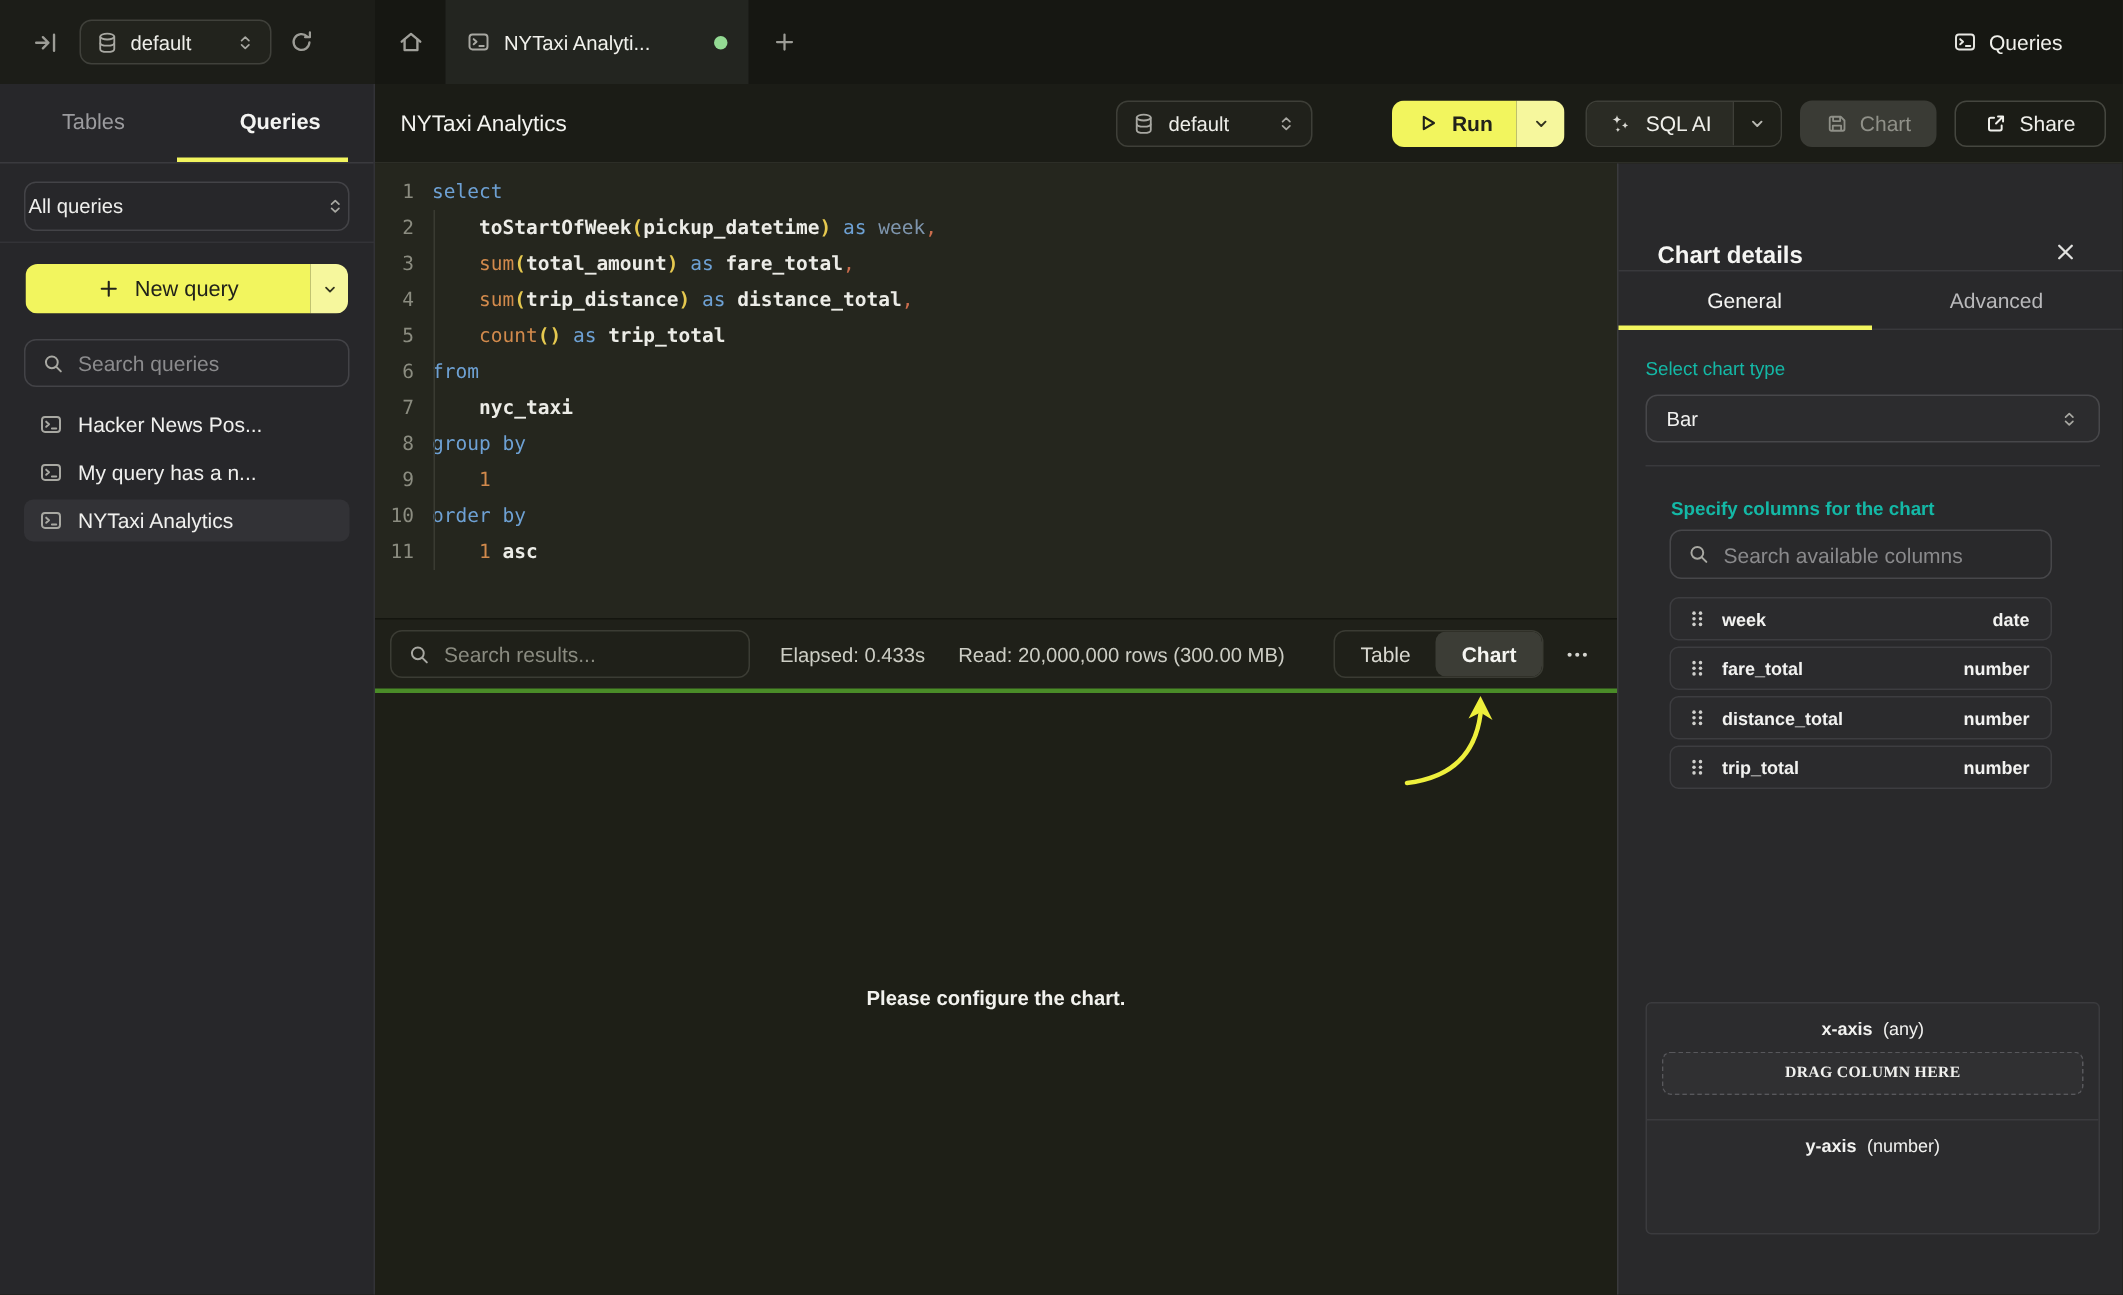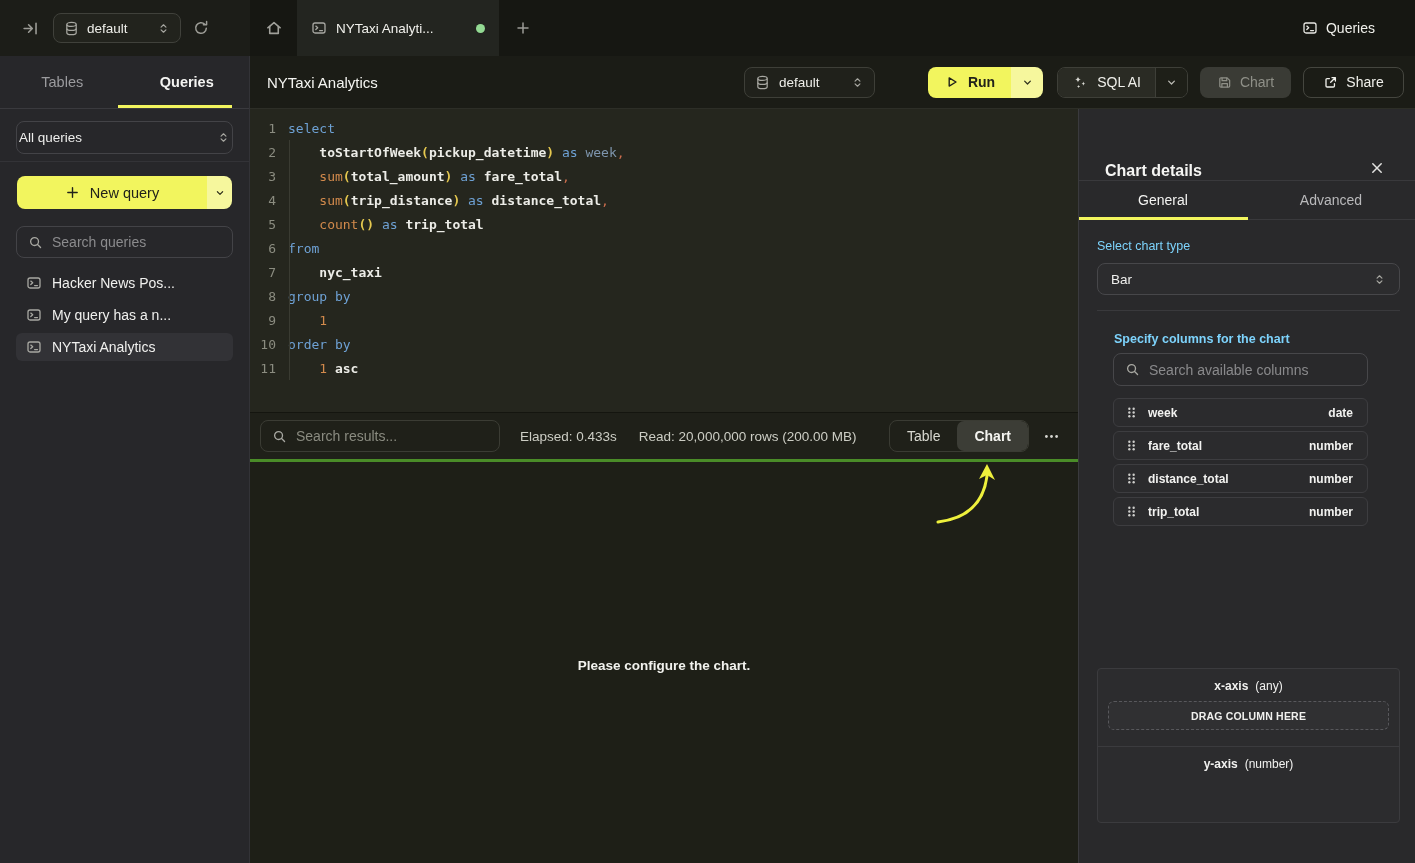--- a/index.html
+++ b/index.html
@@ -126,21 +126,21 @@
     border-left:1px solid #3a3a3d; }
   #panel-header { height:71px; display:flex; align-items:flex-end; }
   #panel-title { margin-left:26px; font-size:16px; font-weight:bold; color:#f5f5f3; }
   #panel-close { margin-left:auto; margin-right:26px; background:none; border:none; color:#e2e2e0;
     cursor:pointer; padding:4px; }
   #panel-tabs { height:40px; border-top:1px solid #39393c; border-bottom:1px solid #39393c; display:flex;
     position:relative; }
   .p-tab { flex:1; background:none; border:none; font-size:14px; color:#b9b9bb; cursor:pointer; }
   .p-tab.active { color:#f4f4f2; }
   #p-tab-underline { position:absolute; left:0; width:169px; bottom:-1px; height:3px; background:#f2f55e; }
-  .p-label { font-size:12.5px; color:#7dd3fc; }
+  .p-label { font-size:12.5px; color:#14b8a6; }
   #chart-type-label { position:absolute; left:18px; top:130px; }
   #chart-type-select { position:absolute; left:18px; top:154px; width:303px; height:32px;
     border:1px solid #47474a; border-radius:8px; background:#2c2c2e; display:flex; align-items:center;
     padding:0 13px; cursor:pointer; }
   #chart-type-select .val { font-size:13.5px; color:#f0f0ee; flex:1; }
   #panel-div1 { position:absolute; left:18px; top:201px; width:303px; height:1px; background:#39393c; }
   #columns-label { position:absolute; left:35px; top:223px; font-weight:600; }
   #columns-search { position:absolute; left:34px; top:244px; width:255px; height:33px; border-color:#47474a; }
   #columns-search input::placeholder { color:#8a8a8c; }
   #column-list { position:absolute; left:34px; top:289px; width:255px; display:flex; flex-direction:column;
@@ -154,21 +154,21 @@
     border:1px solid #3b3b3e; border-radius:4px; }
   .axis-section { height:77px; position:relative; }
   .axis-section + .axis-section { border-top:1px solid #3b3b3e; }
   .axis-title { position:absolute; top:10px; left:0; width:100%; text-align:center; font-size:12px;
     color:#f2f2f0; }
   .axis-title .ax-name { font-weight:bold; }
   .axis-title .ax-hint { margin-left:7px; }
   .drop-zone { position:absolute; left:10px; top:32px; width:281px; height:29px; border:1px dashed #58585c;
     border-radius:6px; background:rgba(255,255,255,0.02); display:flex; align-items:center;
     justify-content:center; }
-  .drop-zone span { font-size:10.5px; font-weight:bold; color:#f0f0ee; letter-spacing:.2px; }
+  .drop-zone span { font-size:10.5px; font-weight:bold; color:#f0f0ee; letter-spacing:.2px;font-family:Liberation Serif, serif; }
 </style>
 </head>
 <body>
 
 <svg width="0" height="0" style="position:absolute">
   <defs>
     <symbol id="i-collapse" viewBox="0 0 16 16">
         <path d="M2 8h7.5M6.2 4.5 9.7 8l-3.5 3.5M13.2 3v10" fill="none" stroke="currentColor" stroke-width="1.5" stroke-linecap="round" stroke-linejoin="round"></path>
       </symbol>
     <symbol id="i-db" viewBox="0 0 16 16">
@@ -498,21 +498,21 @@
   <div id="results-bar">
     <div id="results-search" class="search-box">
       <span class="icon">
           <svg width="15" height="15">
             <use href="#i-search"></use>
           </svg>
         </span>
       <input type="text" placeholder="Search results..." style="">
     </div>
     <span id="elapsed" class="stat-text">Elapsed: 0.433s</span>
-    <span id="read" class="stat-text">Read: 20,000,000 rows (200.00 MB)</span>
+    <span id="read" class="stat-text">Read: 20,000,000 rows (300.00 MB)</span>
     <div id="view-toggle">
       <button class="vt-btn">Table</button>
       <button class="vt-btn active">Chart</button>
     </div>
     <button id="more-btn">
         <svg width="17" height="17">
           <use href="#i-dots"></use>
         </svg>
       </button>
   </div>

